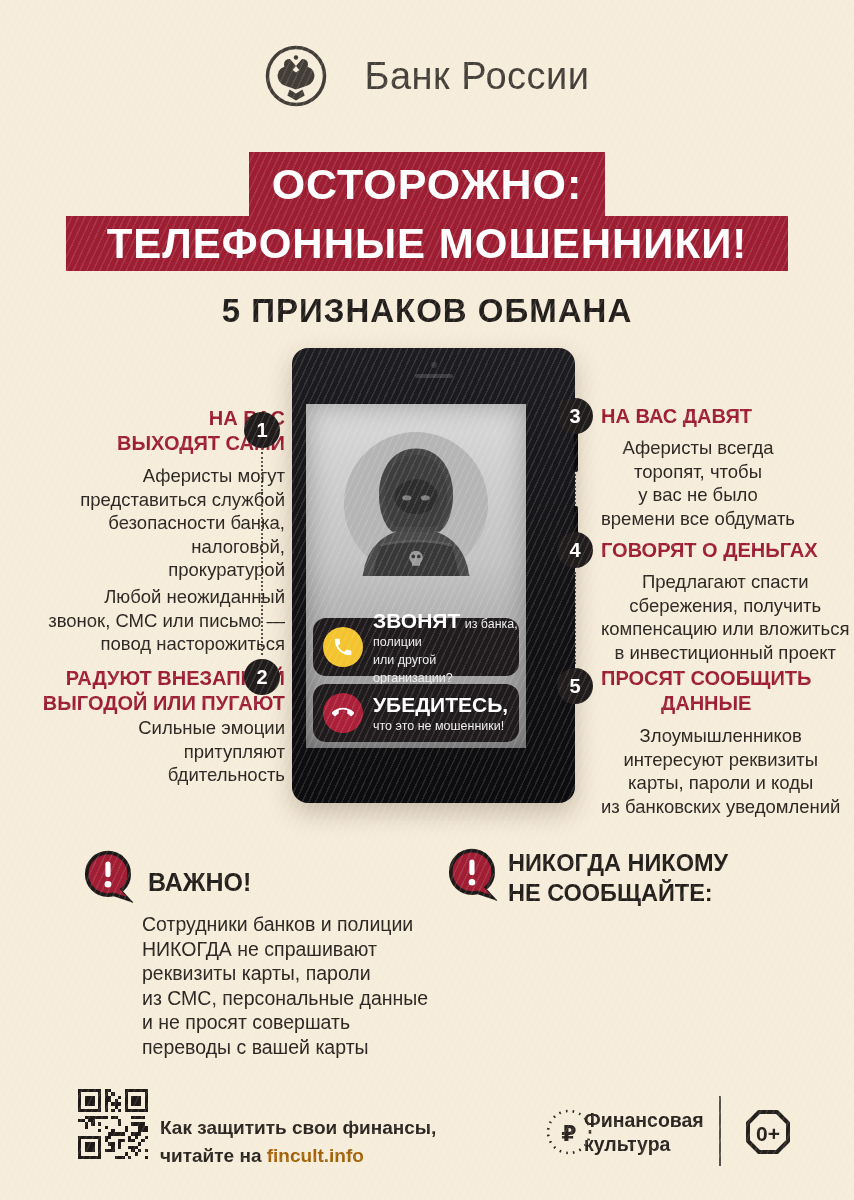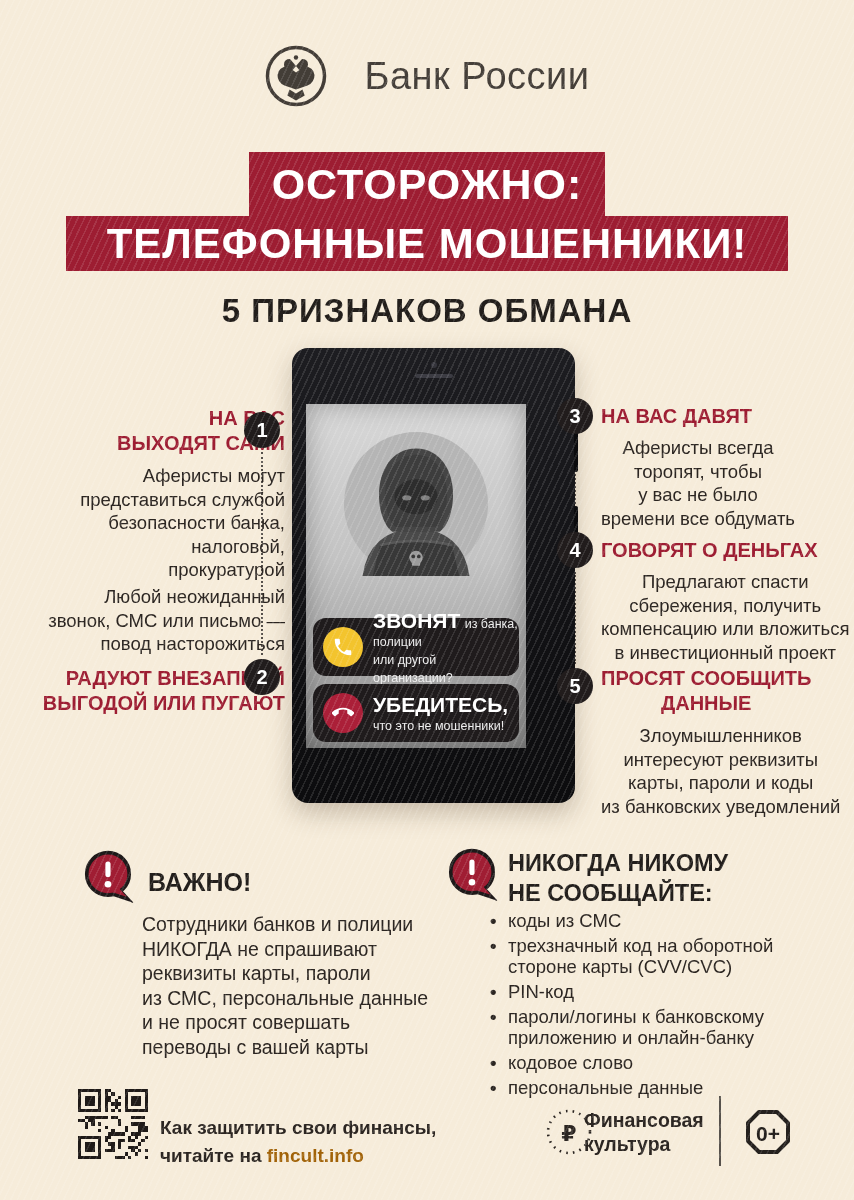--- a/index.html
+++ b/index.html
@@ -131,20 +131,23 @@
   <div class="sign-body  left s1p1 pre">Аферисты могут
 представиться службой
 безопасности банка,
 налоговой,
 прокуратурой</div>
   <div class="sign-body  left s1p2 pre">Любой неожиданный
 звонок, СМС или письмо —
 повод насторожиться</div>
   <div class="sign-title left s2t pre">РАДУЮТ ВНЕЗАПНОЙ
 ВЫГОДОЙ ИЛИ ПУГАЮТ</div>
+  <div class="sign-body  left s2p pre">Сильные эмоции
+притупляют
+бдительность</div>
 
   <div class="sign-title rightc s3t pre">НА ВАС ДАВЯТ</div>
   <div class="sign-body  rightc s3p pre">Аферисты всегда
 торопят, чтобы
 у вас не было
 времени все обдумать</div>
   <div class="sign-title rightc s4t pre">ГОВОРЯТ О ДЕНЬГАХ</div>
   <div class="sign-body  rightc s4p pre">Предлагают спасти
 сбережения, получить
 компенсацию или вложиться
@@ -224,30 +227,20 @@
 
   <svg class="nv-icon" viewBox="0 0 56 56">
     <circle cx="27" cy="25" r="20.5" fill="#a01d33" stroke="#1e1919" stroke-width="3.5"></circle>
     <path d="M39 39 L52 53 L31 46 Z" fill="#1e1919"></path>
     <path d="M36 37 L45 47 L29 42 Z" fill="#a01d33"></path>
     <rect x="24.5" y="13" width="5" height="15" rx="2.5" fill="#fff"></rect>
     <circle cx="27" cy="35" r="3.2" fill="#fff"></circle>
   </svg>
   <div class="nv-title pre">НИКОГДА НИКОМУ
 НЕ СООБЩАЙТЕ:</div>
-  <ul class="nv-list">
-    <li class="pre">коды из СМС</li>
-    <li class="pre">трехзначный код на оборотной
-стороне карты (CVV/CVC)</li>
-    <li class="pre">PIN-код</li>
-    <li class="pre">пароли/логины к банковскому
-приложению и онлайн-банку</li>
-    <li class="pre">кодовое слово</li>
-    <li class="pre">персональные данные</li>
-  </ul>
 
   <svg class="qr" id="qr-svg" viewBox="0 0 21 21" shape-rendering="crispEdges">
       <rect x="0" y="0" width="7" height="7" fill="#1f1a18"></rect>
       <rect x="1" y="1" width="5" height="5" fill="#f6ecda"></rect>
       <rect x="2" y="2" width="3" height="3" fill="#1f1a18"></rect>
       <rect x="14" y="0" width="7" height="7" fill="#1f1a18"></rect>
       <rect x="15" y="1" width="5" height="5" fill="#f6ecda"></rect>
       <rect x="16" y="2" width="3" height="3" fill="#1f1a18"></rect>
       <rect x="0" y="14" width="7" height="7" fill="#1f1a18"></rect>
       <rect x="1" y="15" width="5" height="5" fill="#f6ecda"></rect>

